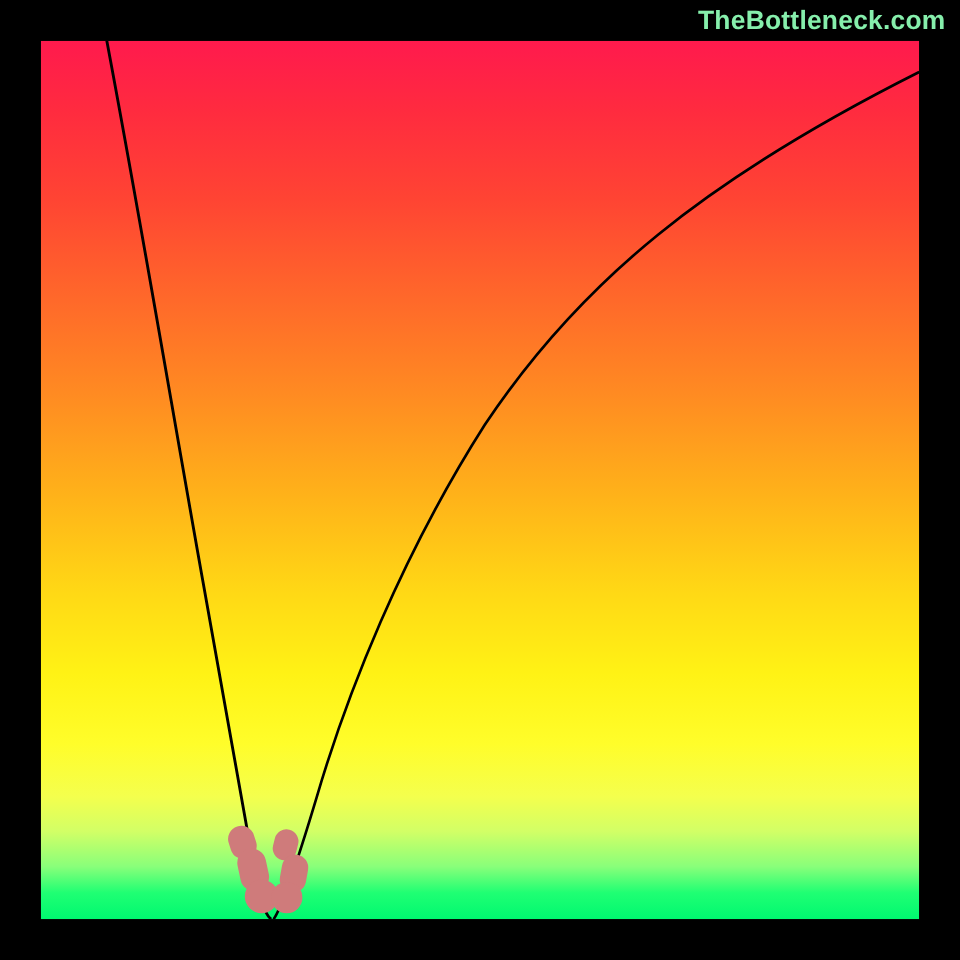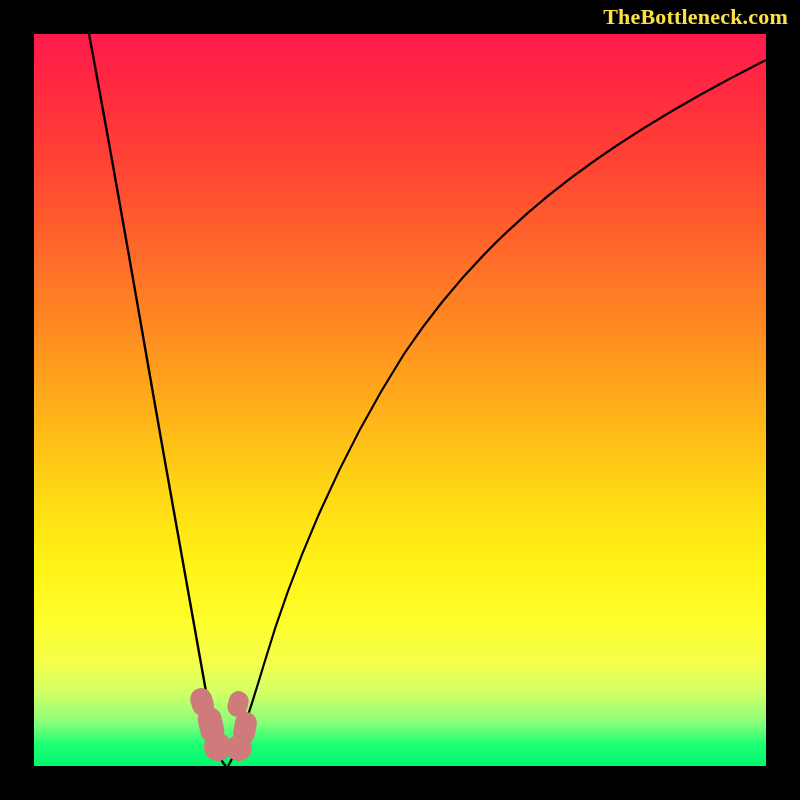--- a/index.html
+++ b/index.html
@@ -44,24 +44,24 @@
       #d2ff66 90%,
       #89ff7a 94%,
       #1fff73 97%,
       #00f870 100%
     );
   }
   .watermark {
     position: absolute;
     top: 4px;
     right: 12px;
-    font-family: Liberation Serif, serif;
+    font-family: Liberation Sans, sans-serif;
     font-size: 22px;
     font-weight: 600;
-    color: #fde047;
+    color: #86efac;
     letter-spacing: 0.2px;
   }
   svg.curve {
     position: absolute;
     inset: 0;
   }
   .marker {
     position: absolute;
     background: #cf7b7b;
     border-radius: 999px;

